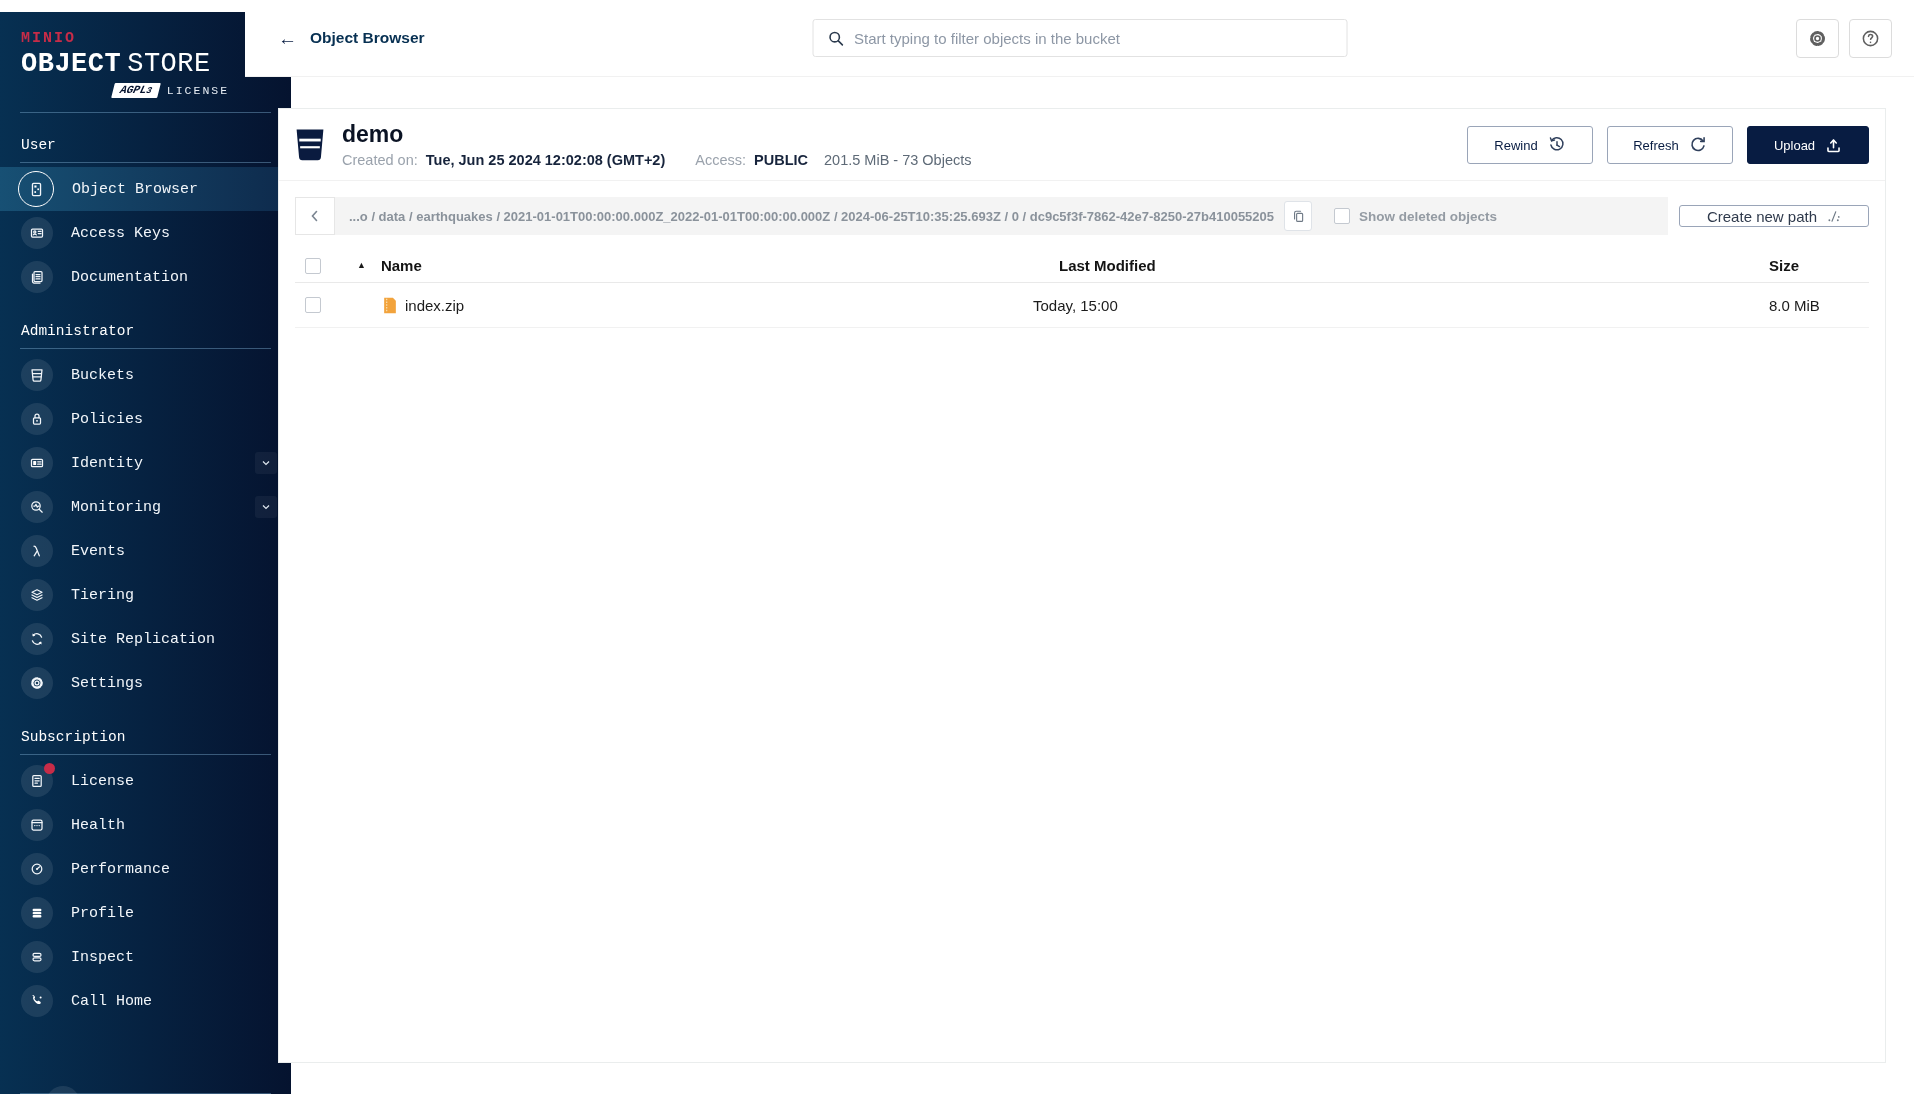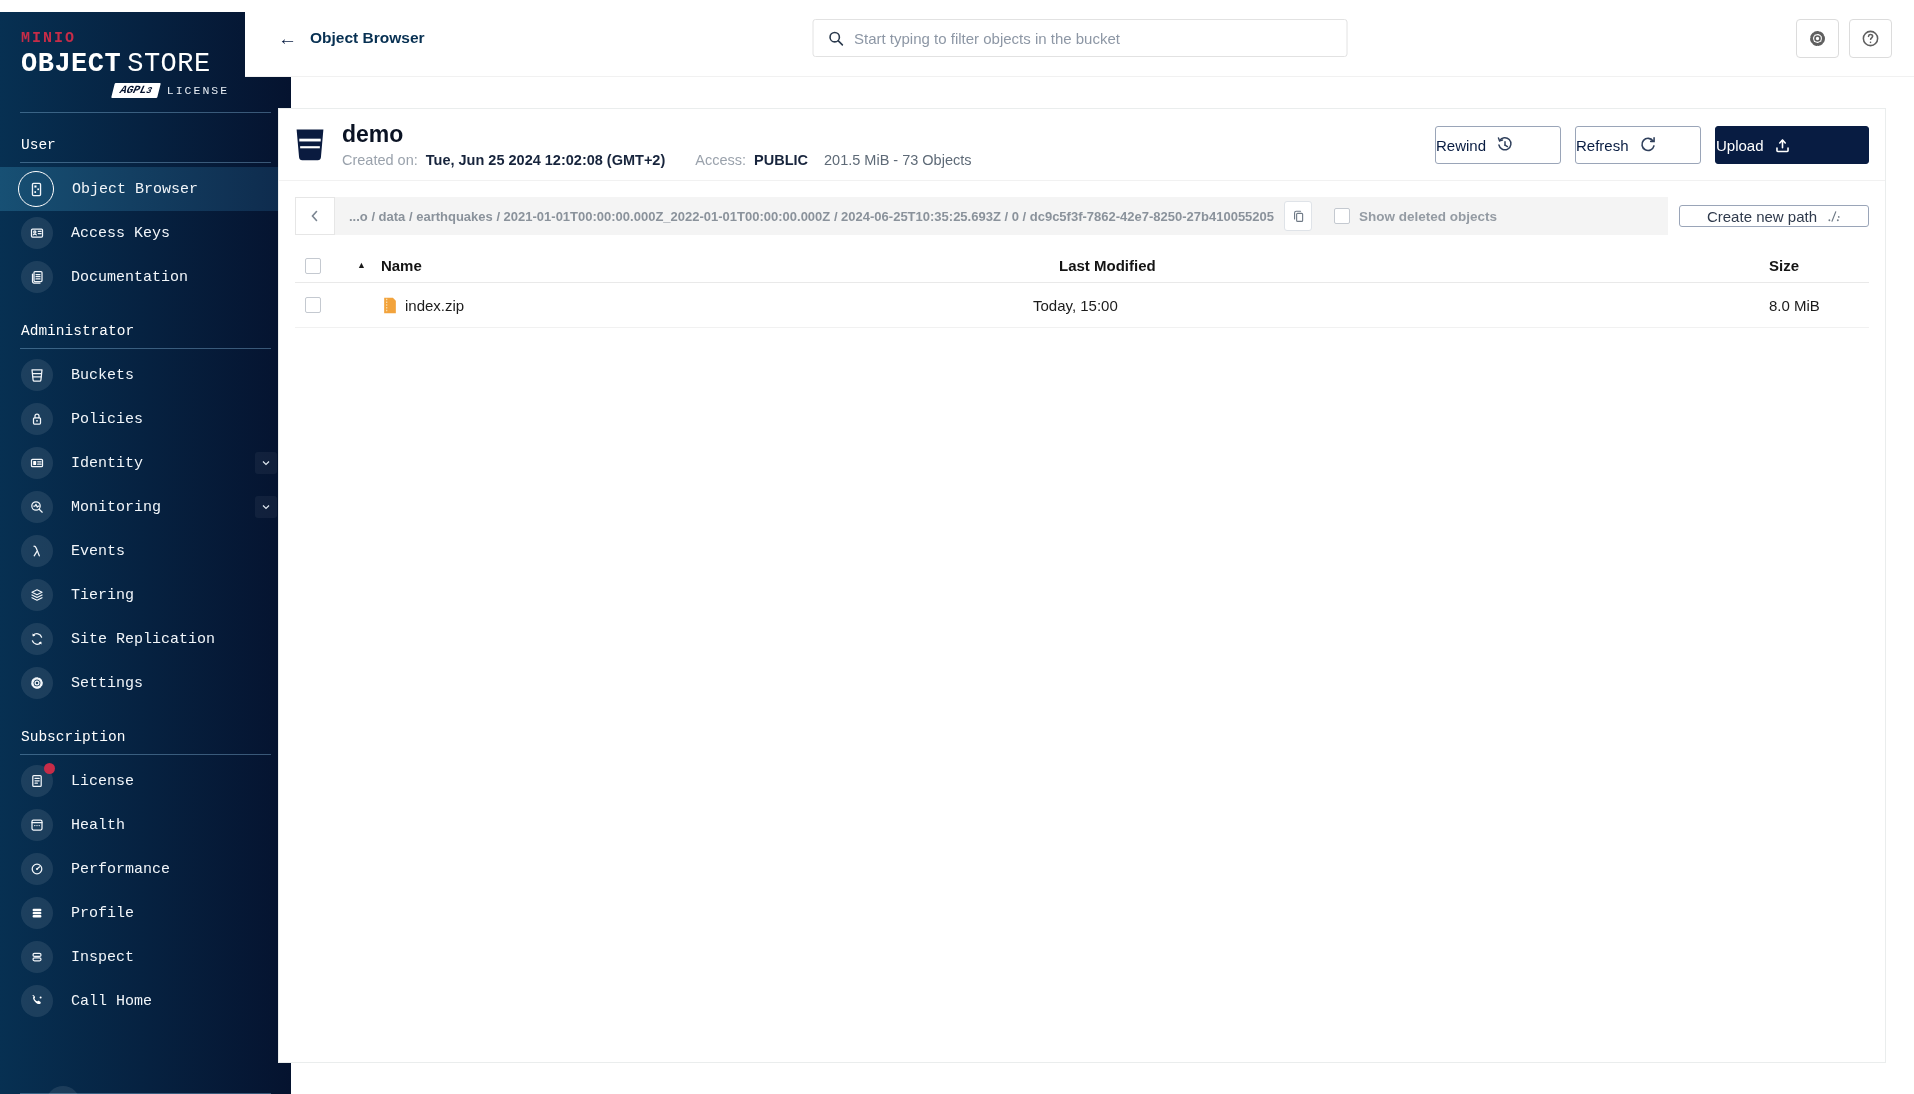--- a/index.html
+++ b/index.html
@@ -64,24 +64,24 @@
   .card { position:absolute; left:278px; top:108px; width:1608px; height:955px;
     background:#fff; border:1px solid #eaeded; }
   .card-header { display:flex; align-items:center; padding:13px 16px 12px; border-bottom:1px solid #f1f1f1; }
   .bucket-titles { margin-left:17px; }
   .bucket-name { font-size:23px; font-weight:bold; color:#0b1324; line-height:1.1; }
   .bucket-meta { margin-top:5px; font-size:14.5px; color:#9aa2ac; display:flex; gap:8px; align-items:baseline; }
   .bucket-meta .strong { color:#17243c; font-weight:bold; }
   .bucket-meta .usage { color:#5e6a77; margin-left:8px; }
   .bucket-meta .gap { margin-left:22px; }
   .header-actions { margin-left:auto; display:flex; gap:14px; }
-  .btn { height:38px; display:flex; align-items:center; gap:10px;
-    border-radius:3px; font-size:15px; cursor:pointer; font-family:"Liberation Sans",sans-serif; }
+  .btn { height:38px; display:flex; align-items:center; justify-content:center; gap:10px;
+    border-radius:3px; font-size:13px; cursor:pointer; font-family:"Liberation Sans",sans-serif; }
   .btn-outline { background:#fff; border:1px solid #9aa5b8; color:#081C42; width:126px; }
-  .btn-dark { background:#081C42; border:1px solid #081C42; color:#fff; width:154px; font-weight:500; }
+  .btn-dark { background:#081C42; border:1px solid #081C42; color:#fff; width:122px; font-weight:500; }
   .btn svg { flex:0 0 auto; }
 
   
   .browse-row { display:flex; align-items:center; margin:16px 16px 0; }
   .crumb-back { width:40px; height:38px; background:#fff; border:1px solid #e6e6e6;
     display:flex; align-items:center; justify-content:center; cursor:pointer; flex:0 0 40px; }
   .crumb-bar { height:38px; background:#f4f4f4; display:flex; align-items:center;
     padding:0 10px 0 14px; width:1333px; }
   .crumb-path { font-size:13px; font-weight:bold; color:#8a929b; white-space:nowrap;
     overflow:hidden; cursor:pointer; }

